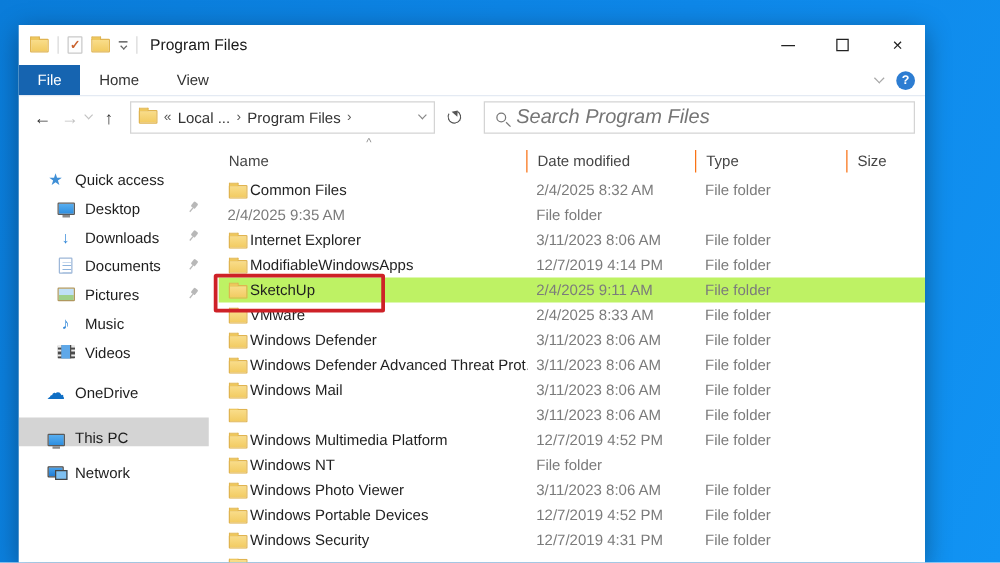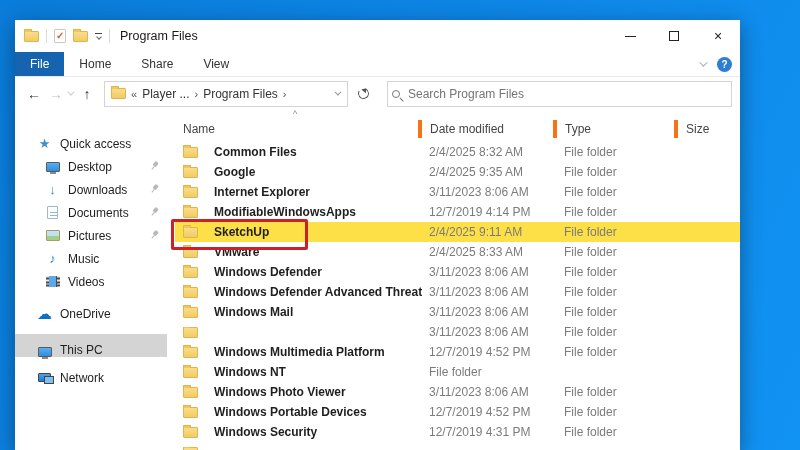--- a/index.html
+++ b/index.html
@@ -42,21 +42,21 @@
   .nav-btn { font-size: 14px; width: 22px; text-align: center; color: #333; }
   .nav-btn.disabled { color: #c3c3c3; }
   .nav-chev { margin: 0 4px 0 0; border-color: #c3c3c3; transform: rotate(45deg) translateY(-2px); width: 5px; height: 5px; }
   .addressbar { width: 244px; height: 26px; border: 1px solid #d4d4d4; display: flex; align-items: center; gap: 5px; padding: 0 6px; font-size: 12px; color: #333; margin-left: 6px; }
   .addressbar .spacer { flex: 1; }
   .crumb-sep { color: #555; font-size: 11px; }
   .addr-chev { border-color: #888; transform: rotate(45deg) translateY(-2px); width: 5px; height: 5px; margin-right: 2px; }
   .refresh-btn { width: 30px; height: 26px; display: flex; align-items: center; justify-content: center; }
   .refresh-glyph { width: 11px; height: 11px; border: 1.5px solid #555; border-radius: 50%; border-top-color: transparent; position: relative; transform: rotate(-15deg); }
   .refresh-glyph::after { content:""; position: absolute; top: -3px; right: -2px; border: 3px solid transparent; border-bottom: 4px solid #555; transform: rotate(55deg); }
-  .searchbox { flex: 1; height: 26px; border: 1px solid #d4d4d4; margin-left: 9px; display: flex; align-items: center; gap: 8px; padding: 0 4px; font-size: 12px; color: #757575; }
+  .searchbox { flex: 1; height: 26px; border: 1px solid #d4d4d4; margin-left: 9px; display: flex; align-items: center; gap: 8px; padding: 0 9px; font-size: 16px; color: #757575; font-style: italic; }
   .mag { width: 8px; height: 8px; border: 1.4px solid #777; border-radius: 50%; position: relative; flex: 0 0 auto; }
   .mag::after { content:""; position: absolute; width: 5px; height: 1.4px; background: #777; transform: rotate(45deg); left: 6px; top: 8px; }
   
   .content { position: absolute; top: 90px; bottom: 0; left: 0; right: 0; display: flex; background: #fff; }
   .sidebar { width: 160px; padding-top: 22px; flex: 0 0 auto; }
   .sb-item { height: 23px; display: flex; align-items: center; font-size: 12px; color: #1e1e1e; padding-left: 29px; position: relative; }
   .sb-item.root { padding-left: 21px; }
   .sb-item.selected { background: #d4d4d4; width: 152px; align-items: flex-end; }
   .sb-gap { height: 9px; }
   .sb-ico { width: 17px; margin-right: 7px; display: flex; align-items: center; justify-content: center; flex: 0 0 auto; }
@@ -77,27 +77,27 @@
                               repeating-linear-gradient(to bottom, #e8e8e8 0 1.5px, transparent 1.5px 3.5px),
                               linear-gradient(#5fa8e8,#5fa8e8);
             background-size: 2.5px 100%, 2.5px 100%, 7px 100%; background-position: 0.5px 0.5px, 11px 0.5px, 3.5px 0; background-repeat: repeat-y, repeat-y, no-repeat; }
   .i-cloud { color: #0f6fc5; font-size: 15px; }
   .i-net { width: 13px; height: 9px; background: linear-gradient(#4aa3ec,#1f7cd4); border: 1px solid #444; border-radius: 1px; position: relative; }
   .i-net::after { content:""; position: absolute; right: -4px; bottom: -3px; width: 8px; height: 6px; background: #7ec0f2; border: 1px solid #444; }
   .i-note { color: #2f86d8; font-size: 13px; }
   
   .list { flex: 1; position: relative; font-size: 12px; }
   .list-header { display: grid; grid-template-columns: 247px 135px 121px 1fr; height: 26px; margin-top: 6px; align-items: center; color: #454545; position: relative; }
-  .list-header .hcell { padding-left: 8px; height: 18px; line-height: 18px; border-right: 4px solid #f97316; }
+  .list-header .hcell { padding-left: 8px; height: 18px; line-height: 18px; border-right: 1px solid #f97316; }
   .list-header .hcell:last-child { border-right: none; }
   .sort-caret { position: absolute; top: -7px; left: 118px; color: #8a8a8a; font-size: 9px; }
   .rows { }
   .row { display: grid; grid-template-columns: 247px 135px 121px 1fr; height: 20px; align-items: center; color: #1f1f1f; }
-  .row.selected { background: #fde047; }
-  .cell-name { display: flex; align-items: center; gap: 16px; padding-left: 8px; overflow: hidden; white-space: nowrap; font-weight: bold; }
+  .row.selected { background: #bef264; }
+  .cell-name { display: flex; align-items: flex-end; gap: 2px; padding-left: 8px; overflow: hidden; white-space: nowrap; }
   .cell-date, .cell-type, .cell-size { color: #7b7b7b; padding-left: 7px; white-space: nowrap; }
   
   .annotation { position: absolute; left: 156px; top: 199px; width: 137px; height: 31px; border: 3px solid #ce2127; border-radius: 2px; z-index: 6; pointer-events: none; }
 </style>
 </head>
 <body>
 
 <div class="window">
 
   <div class="titlebar">
@@ -120,38 +120,37 @@
           <span class="square"></span>
         </div>
       <div class="ctrl">×</div>
     </div>
   </div>
 
   <div class="tabsrow">
     <div style="display:flex;">
         <div class="tab active">File</div>
         <div class="tab">Home</div>
-        <div class="tab">Share</div>
         <div class="tab">View</div>
       </div>
     <div class="tabs-right">
       <span class="chev ribbon-collapse"></span>
       <span class="help-circle">?</span>
     </div>
   </div>
 
   <div class="toolbar">
     <span class="nav-btn">←</span>
     <span class="nav-btn disabled">→</span>
     <span class="chev nav-chev"></span>
     <span class="nav-btn">↑</span>
     <div class="addressbar">
       <span class="folder-ico"></span>
       <span class="crumb-sep">«</span>
-      <span>Player ...</span>
+      <span>Local ...</span>
       <span class="crumb-sep">›</span>
       <span>Program Files</span>
       <span class="crumb-sep">›</span>
       <span class="spacer"></span>
       <span class="chev addr-chev"></span>
     </div>
     <div class="refresh-btn">
         <span class="refresh-glyph"></span>
       </div>
     <div class="searchbox">
@@ -242,24 +241,20 @@
           <div class="row">
             <div class="cell-name">
               <div class="folder-ico"></div>
               <div>Common Files</div>
             </div>
             <div class="cell-date">2/4/2025 8:32 AM</div>
             <div class="cell-type">File folder</div>
             <div class="cell-size"></div>
           </div>
           <div class="row">
-            <div class="cell-name">
-              <div class="folder-ico"></div>
-              <div>Google</div>
-            </div>
             <div class="cell-date">2/4/2025 9:35 AM</div>
             <div class="cell-type">File folder</div>
             <div class="cell-size"></div>
           </div>
           <div class="row">
             <div class="cell-name">
               <div class="folder-ico"></div>
               <div>Internet Explorer</div>
             </div>
             <div class="cell-date">3/11/2023 8:06 AM</div>

